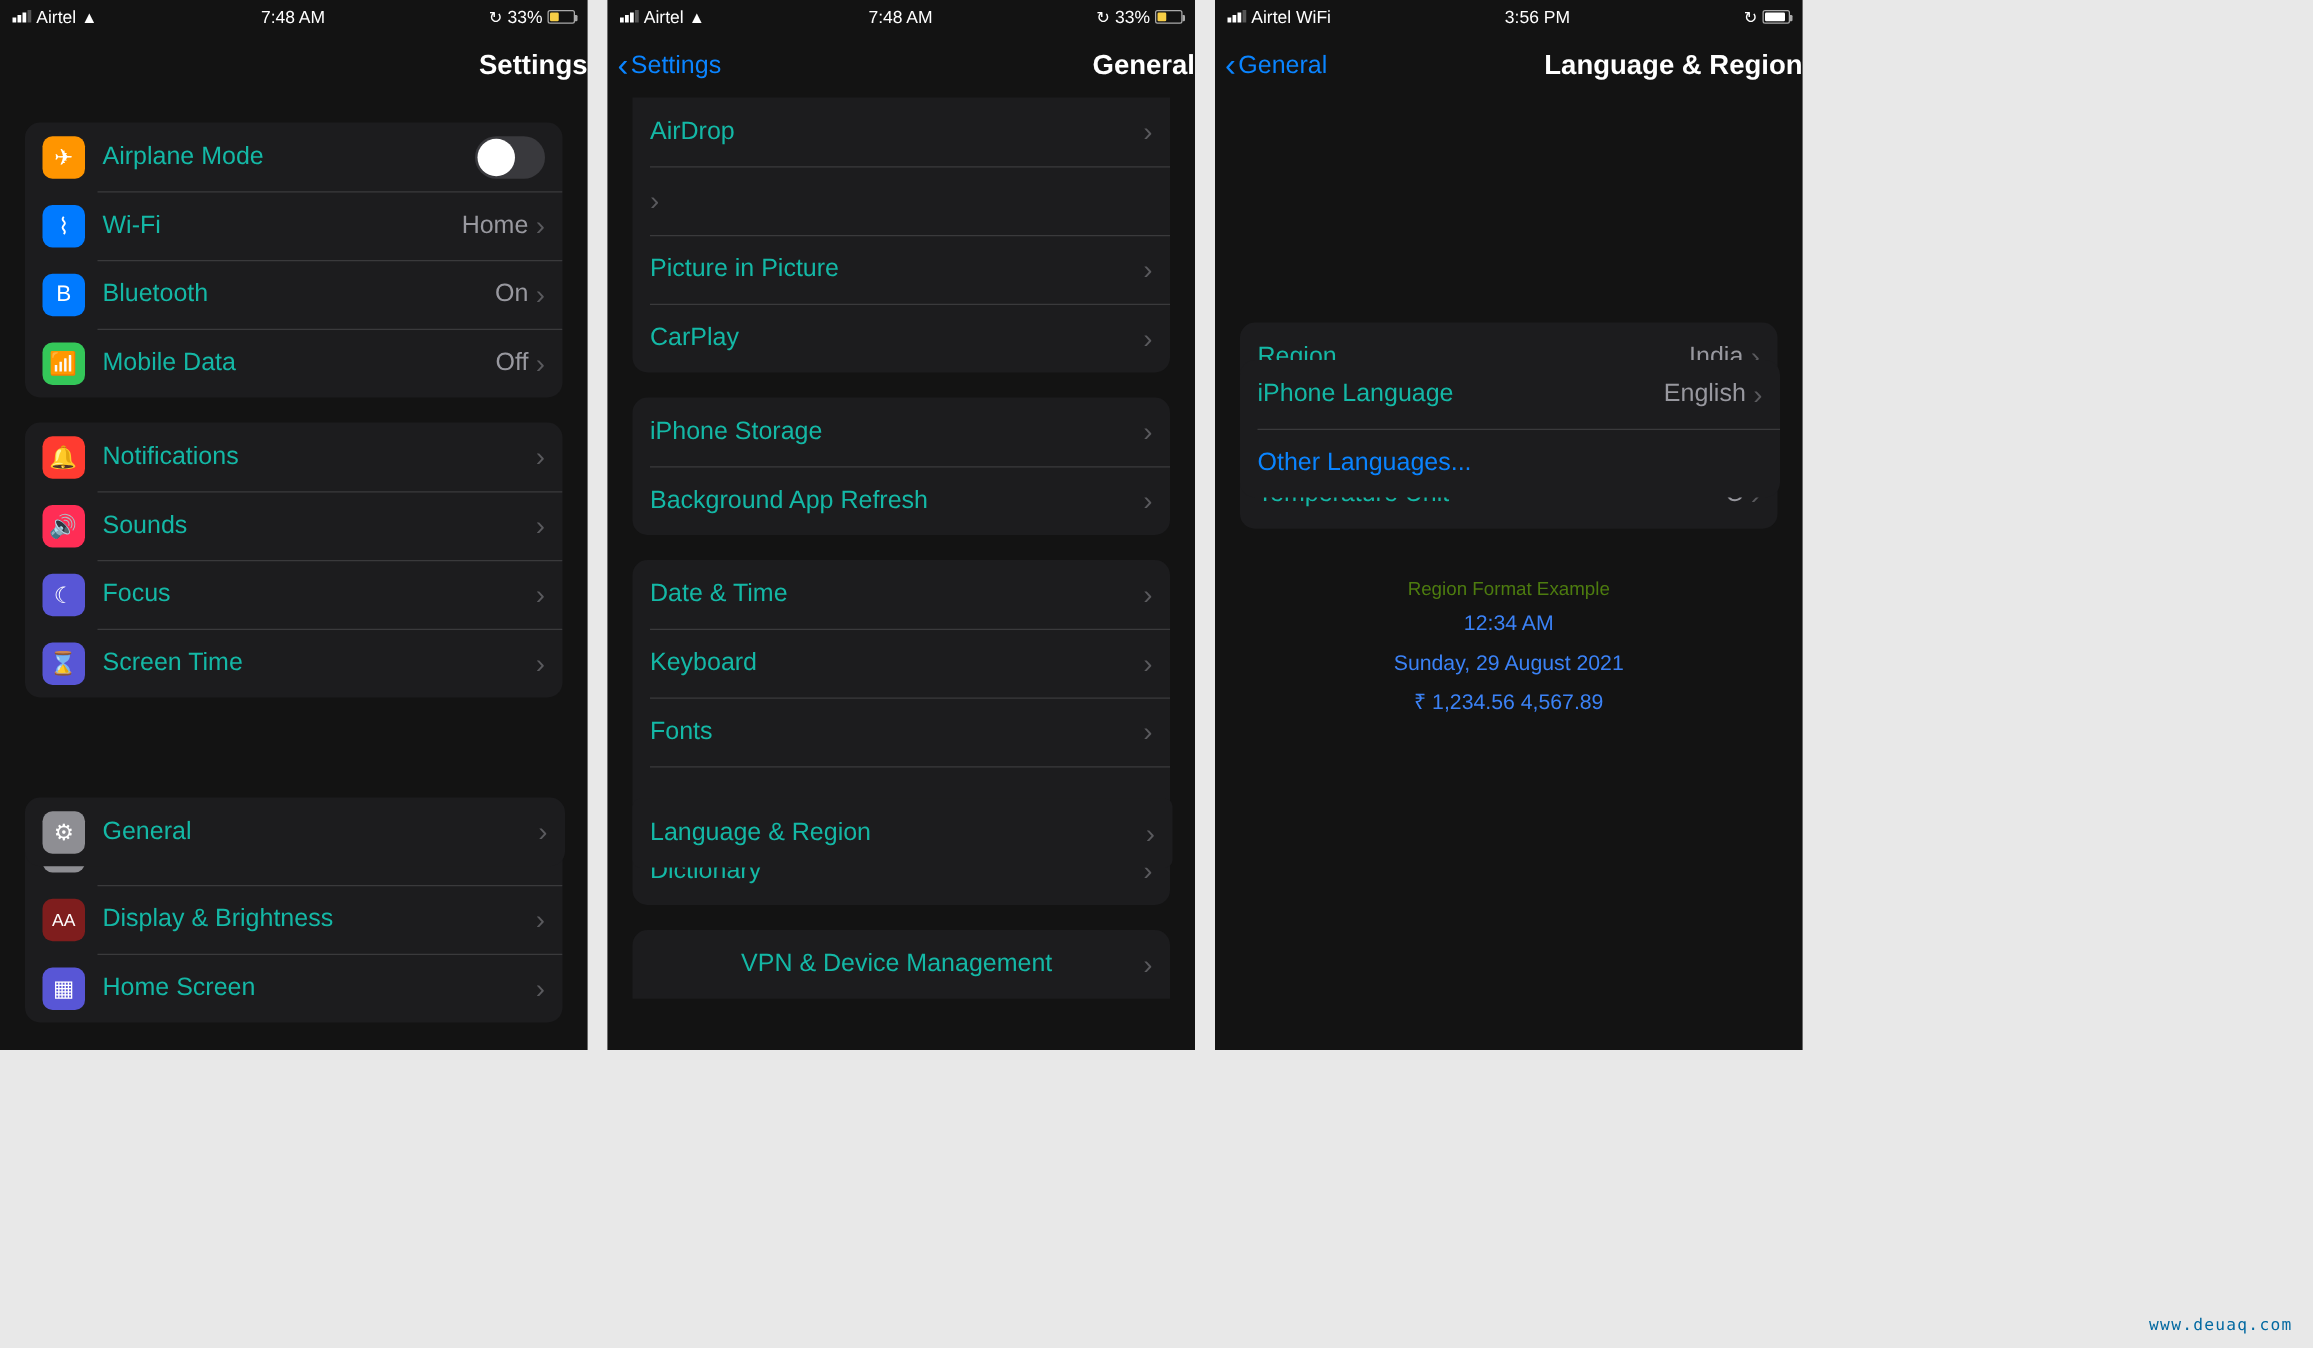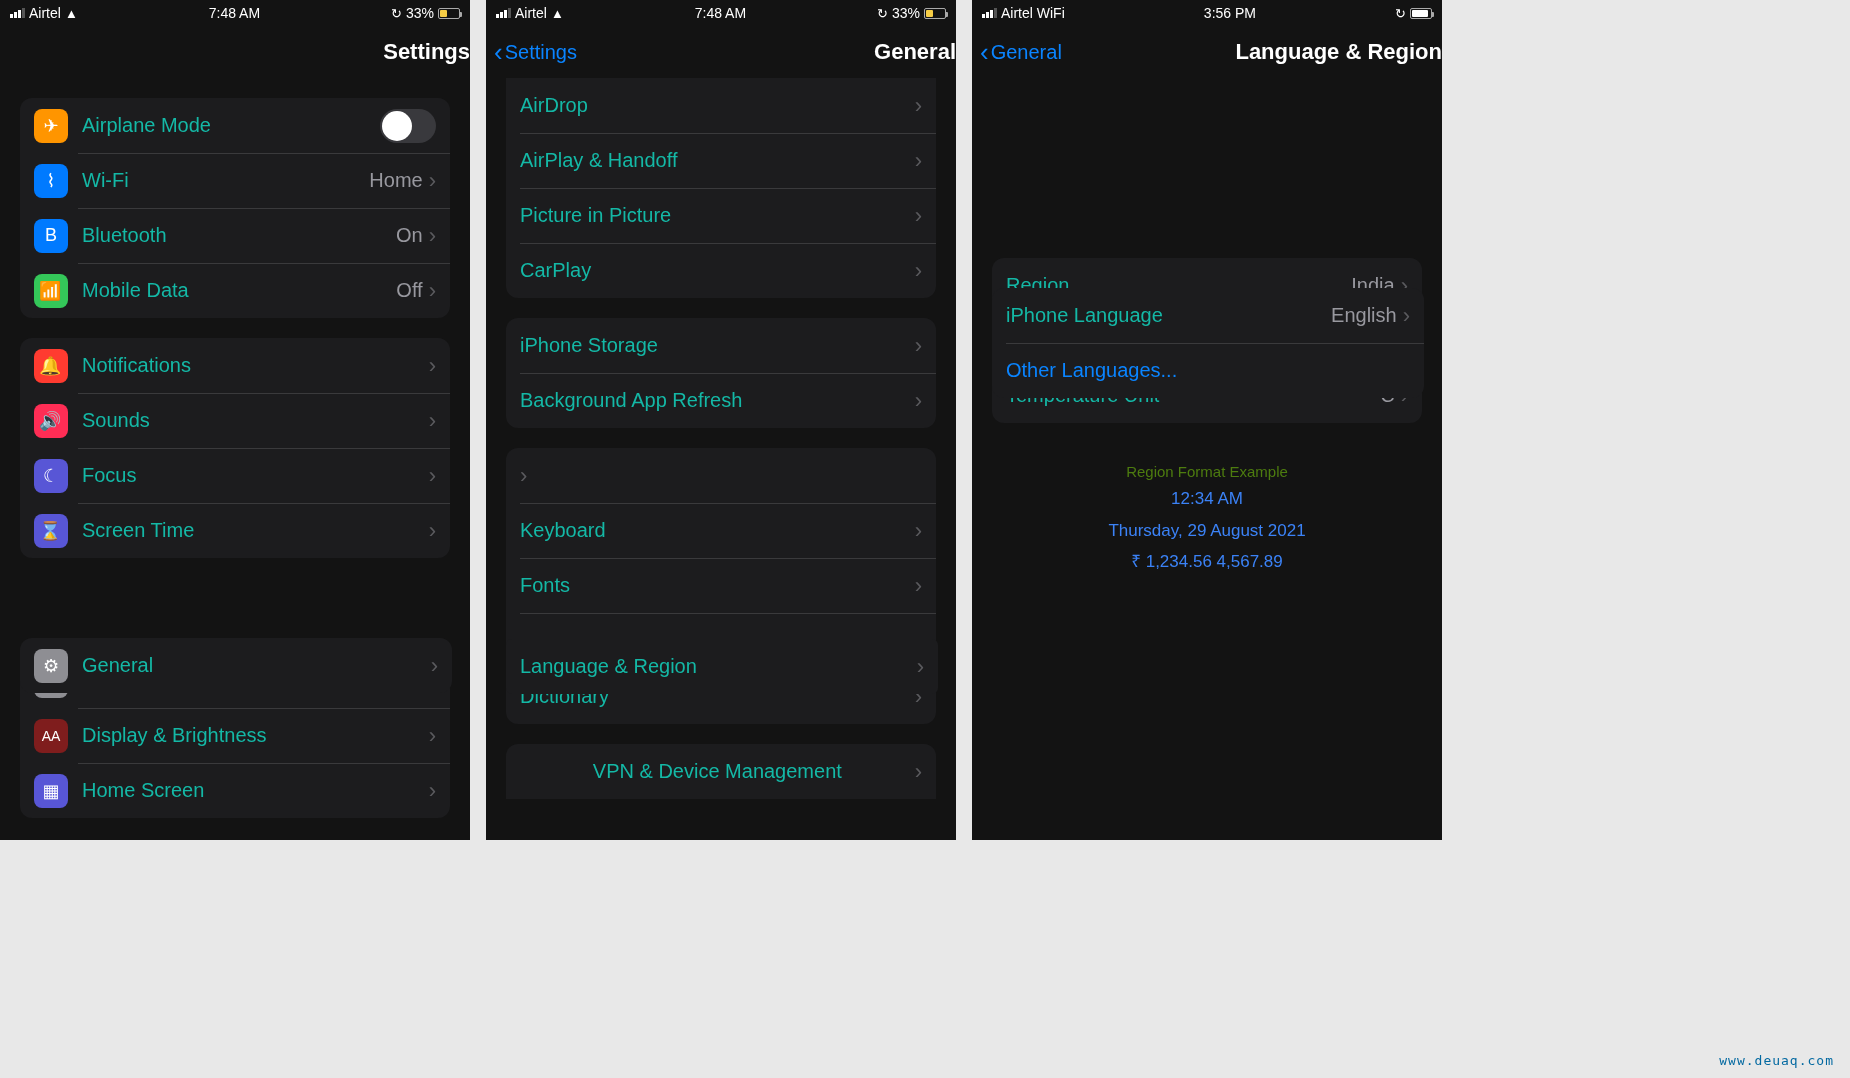--- a/index.html
+++ b/index.html
@@ -184,21 +184,20 @@
     </div>
     <div class="nav-title">General</div>
   </div>
   <div class="content">
     <div class="group relz partial-row-top" style="margin-top:0">
       <div class="row noicon">
             <div class="row-label">AirDrop</div>
             <div class="chevron">›</div>
           </div>
       <div class="row noicon">
-            <div class="row-label">AirPlay &amp; Handoff</div>
             <div class="chevron">›</div>
           </div>
       <div class="row noicon">
             <div class="row-label">Picture in Picture</div>
             <div class="chevron">›</div>
           </div>
       <div class="row noicon">
             <div class="row-label">CarPlay</div>
             <div class="chevron">›</div>
           </div>
@@ -208,20 +207,21 @@
             <div class="row-label">iPhone Storage</div>
             <div class="chevron">›</div>
           </div>
       <div class="row noicon">
             <div class="row-label">Background App Refresh</div>
             <div class="chevron">›</div>
           </div>
     </div>
     <div class="group relz">
       <div class="row noicon">
+            <div class="row-label">Date &amp; Time</div>
             <div class="chevron">›</div>
           </div>
       <div class="row noicon">
             <div class="row-label">Keyboard</div>
             <div class="chevron">›</div>
           </div>
       <div class="row noicon">
             <div class="row-label">Fonts</div>
             <div class="chevron">›</div>
           </div>
@@ -302,21 +302,21 @@
       <div class="row noicon">
         <div class="row-label">Temperature Unit</div>
         <div class="row-value">°C</div>
         <div class="chevron">›</div>
       </div>
     </div>
 
     <div class="relz">
       <div class="section-footer-title">Region Format Example</div>
       <div class="section-footer-text">12:34 AM</div>
-      <div class="section-footer-text">Thursday, 29 August 2021</div>
+      <div class="section-footer-text">Sunday, 29 August 2021</div>
       <div class="section-footer-text">₹ 1,234.56    4,567.89</div>
     </div>
   </div>
 </div>
 
 </div>
 
 <div class="watermark">www.deuaq.com</div>
 
 </body></html>

